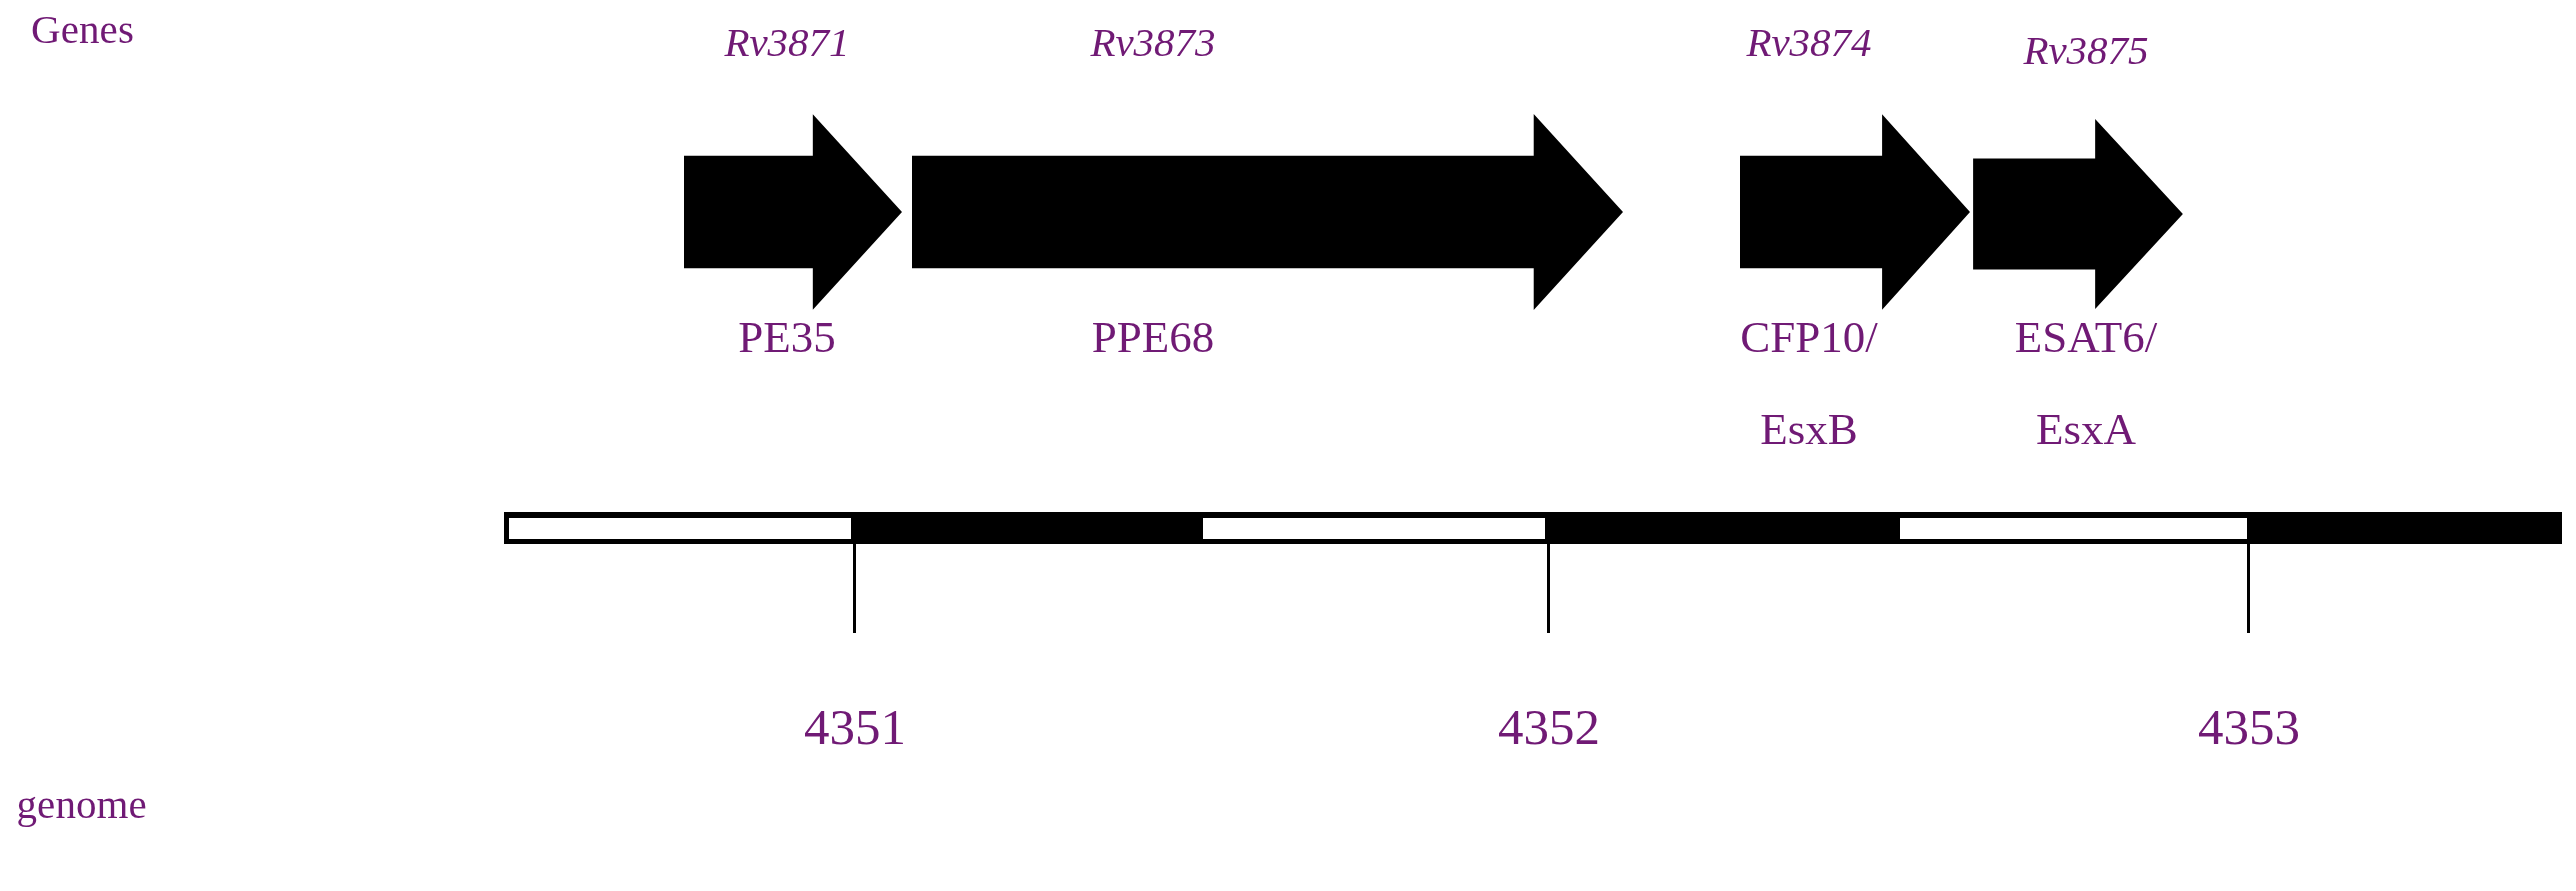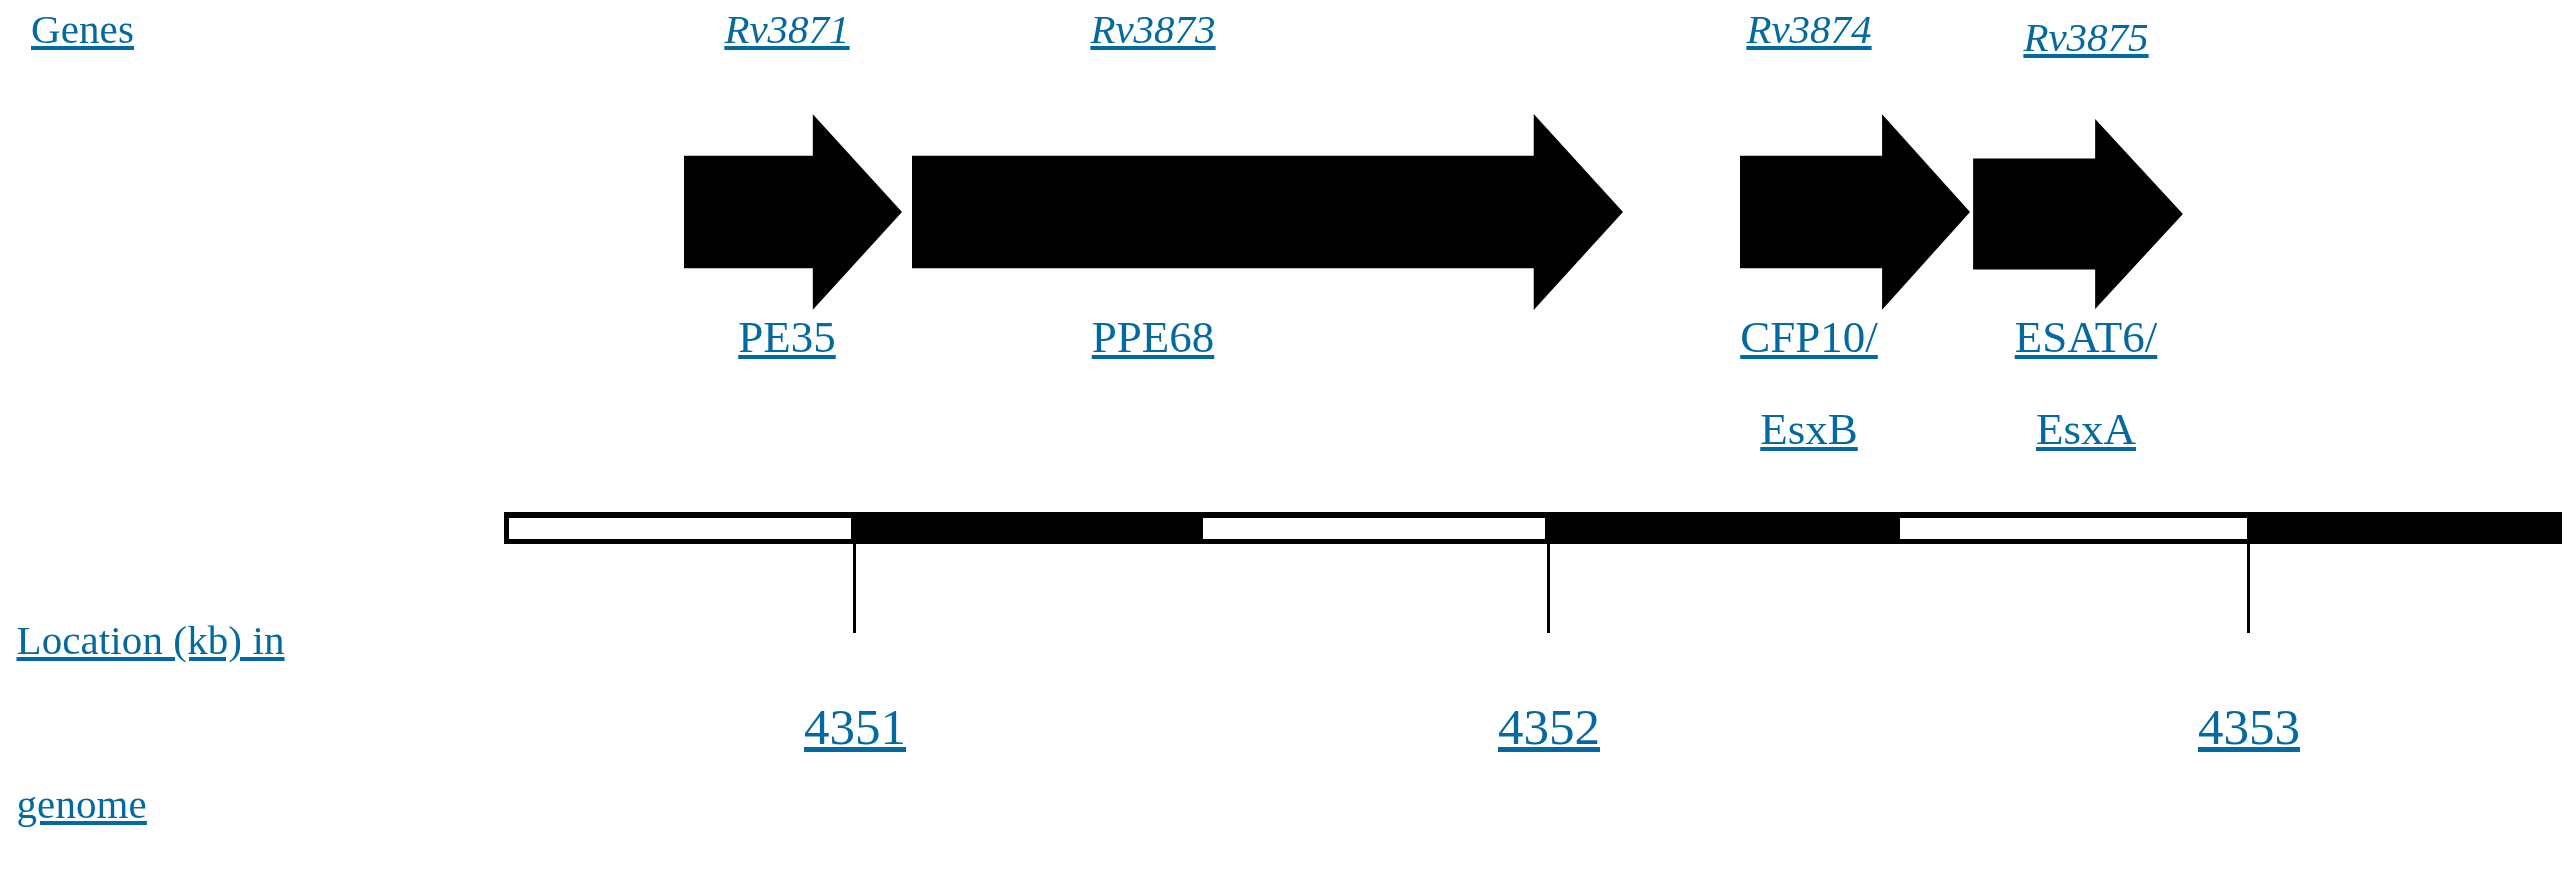--- a/index.html
+++ b/index.html
@@ -15,39 +15,39 @@
     position: relative;
     width: 2576px;
     height: 892px;
     background: #ffffff;
     overflow: hidden;
   }
   .txt {
     position: absolute;
     white-space: nowrap;
     line-height: 1;
-    color: #0369a1;
-    text-decoration: underline;
+    color: #701a75;
   }
   
   .row-label {
     font-size: 41px;
     font-weight: 400;
     letter-spacing: 0.1px;
   }
   .row-label.italic {
     font-style: italic;
   }
   
   .gene-label {
     font-size: 41px;
     font-style: italic;
     font-weight: 400;
     transform: translateX(-50%);
     text-align: center;
+    margin-top: 13px;
   }
   
   .protein-label {
     font-size: 45px;
     font-weight: 400;
     transform: translateX(-50%);
     text-align: center;
   }
   
   .tick-label {
@@ -83,21 +83,20 @@
   }
 </style>
 </head>
 <body>
 
 <div id="figure">
 
   <div class="txt row-label" style="left:31px; top:9.3px;">Genes</div>
 
 
-  <div class="txt row-label" style="left:16.5px; top:620px;">Location (kb) in</div>
   <div class="txt row-label" style="left:16.5px; top:784px;">genome</div>
 
   <div class="txt gene-label" style="left:787px; top:9.3px;">Rv3871</div>
   <div class="txt gene-label" style="left:1153px; top:9.3px;">Rv3873</div>
   <div class="txt gene-label" style="left:1809px; top:9.3px;">Rv3874</div>
   <div class="txt gene-label" style="left:2086px; top:17px;">Rv3875</div>
 
   <svg class="gene-arrow" style="left:684px; top:114px;" width="218" height="196" viewBox="0 0 330 296">
     <polygon points="0,63 195,63 195,0 330,148 195,296 195,233 0,233"></polygon>
   </svg>

